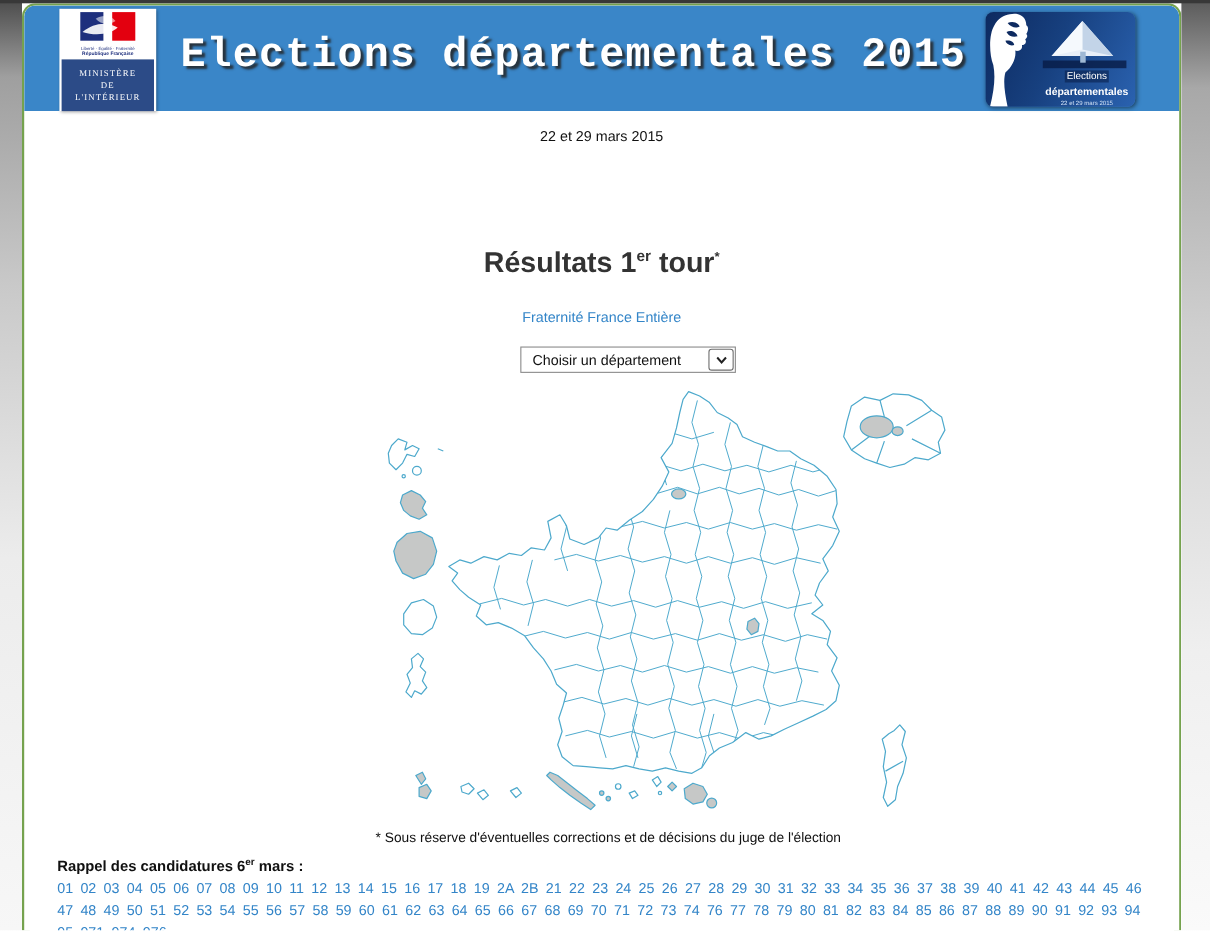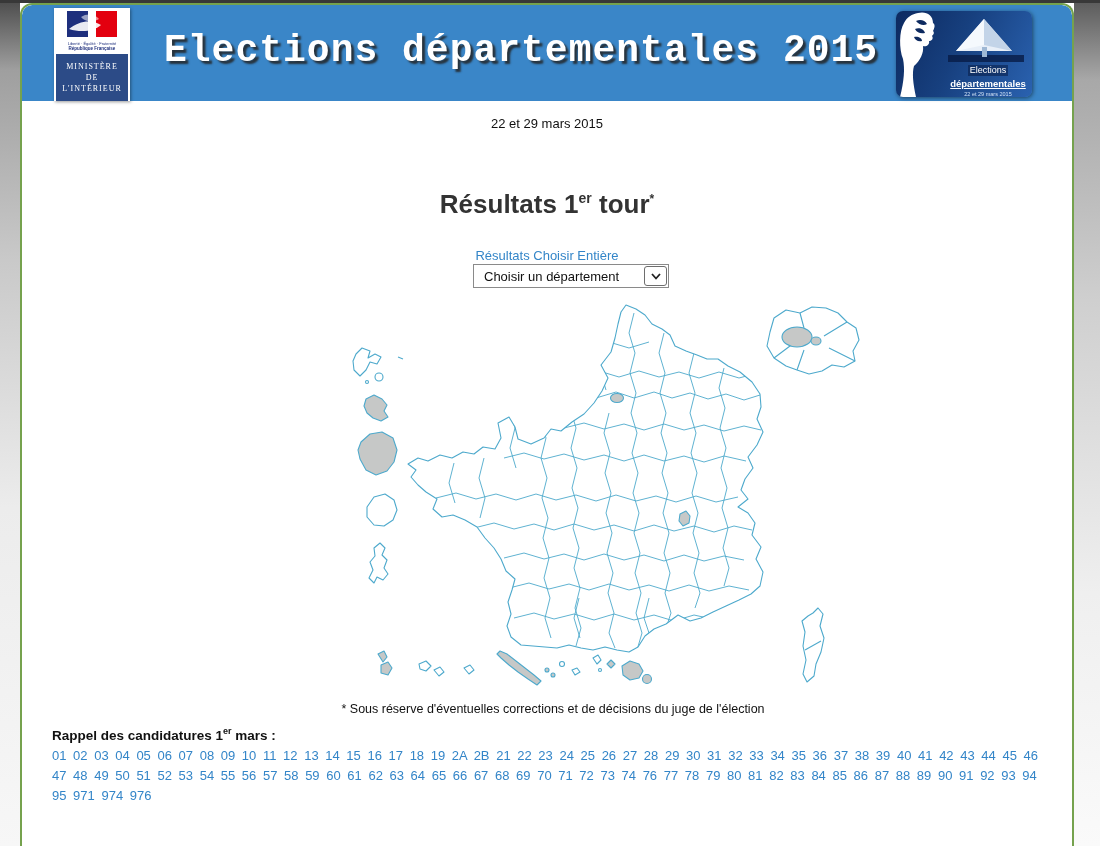--- a/index.html
+++ b/index.html
@@ -13,50 +13,50 @@
   .edge-right { position:absolute; top:0; right:0; bottom:0; width:26px;
     background:linear-gradient(180deg,#5a5a5a 0,#a8a8a8 80px,#cfcfcf 300px,#efefef 70%,#fafafa 100%); }
 
   .page { position:absolute; left:20px; right:26px; top:3px; bottom:0;
     background:#fff; border:2px solid #75a24e; border-bottom:none;
     border-radius:12px 12px 0 0; overflow:hidden; }
 
   
   .header { position:relative; height:96px; background:#3a86c8; border-radius:10px 10px 0 0; }
 
-  .min-logo { position:absolute; left:32px; top:3px; width:76px; background:#fff; padding:3px 3px 0 3px; box-shadow:1px 1px 3px rgba(0,0,0,.4); }
+  .min-logo { position:absolute; left:32px; top:3px; width:88px; background:#fff; padding:3px 3px 0 3px; box-shadow:1px 1px 3px rgba(0,0,0,.4); }
   .min-flag { display:block; margin:0 auto; }
   .min-motto { font-size:4px; color:#1e2f7d; text-align:center; line-height:5px; white-space:nowrap; overflow:hidden; }
   .min-republic { font-size:4.5px; font-weight:bold; color:#1e2f7d; text-align:center; line-height:6px; white-space:nowrap; overflow:hidden; }
   .min-navy { margin:2px -1px 0 -1px; background:#2c4b87; color:#fff; text-align:center;
     font-family:"Liberation Serif", serif; font-size:8px; letter-spacing:1px; padding:7px 1px; line-height:11px; }
 
   .main-title { position:absolute; left:130px; right:200px; top:24px; text-align:center;
     font-family:"Liberation Mono","DejaVu Sans Mono",monospace; font-weight:bold; font-size:38px;
     color:#fff; text-shadow:3px 3px 2px rgba(35,35,35,.85); letter-spacing:1px; white-space:nowrap;margin-left:12px; }
 
   .event-logo { position:absolute; right:40px; top:6px; width:136px; height:86px; border-radius:7px;
     background:linear-gradient(115deg,#0d2a60 0%,#17407f 45%,#2a62b0 100%);
     overflow:hidden; box-shadow:1px 1px 4px rgba(0,0,0,.5); }
   .event-texts { position:absolute; left:50px; right:2px; top:48px; text-align:center; color:#fff; }
   .event-l1 { font-size:9px; line-height:11px; background:rgba(8,28,70,.55); display:inline-block; padding:0 2px; }
-  .event-l2 { font-size:9.5px; font-weight:bold; line-height:13px;text-decoration:underline; }
+  .event-l2 { font-size:9.5px; font-weight:bold; line-height:13px; }
   .event-l3 { font-size:5.5px; color:#cfe0f5; line-height:8px; }
 
   
   .date-line { margin-top:15px; text-align:center; font-size:13px; color:#111; }
 
-  .results-heading { margin-top:58px; text-align:center; font-size:26px; font-weight:bold; color:#333; }
+  .results-heading { margin-top:92px; text-align:center; font-size:26px; font-weight:bold; color:#333; }
   .results-heading sup { font-size:14px; }
   .results-heading .star { font-size:12px; vertical-align:super; }
 
   .france-link-row { margin-top:26px; text-align:center; }
   a.blue-link { color:#3385c8; text-decoration:none; font-size:13px; cursor:pointer; }
 
-  .select-row { text-align:center;padding-left:48px; }
+  .select-row { margin-top:17px; text-align:center;padding-left:48px; }
   .dept-select { display:inline-flex; align-items:center; width:196px; height:24px;
     border:1px solid #8a8a8a; background:#fff; cursor:pointer; }
   .dept-select-label { flex:1; text-align:left; padding-left:10px; font-size:13px; color:#111;
     white-space:nowrap; overflow:hidden; }
   .dept-select-btn { width:23px; height:20px; margin-right:1px; border:1px solid #6e6e6e; border-radius:3px;
     background:#fff; display:flex; align-items:center; justify-content:center; }
 
   .map-hint { margin-top:13px; text-align:center; font-size:13px; color:#111; }
 
   .map-wrap { width:540px; margin:8px 0 0 322px; }
@@ -120,21 +120,21 @@
     </div>
   </div>
 
   <div class="date-line">22 et 29 mars 2015</div>
 
   <div class="results-heading">
     <span>Résultats 1</span><sup>er</sup><span> tour</span><span class="star">*</span>
   </div>
 
   <div class="france-link-row">
-    <a class="blue-link" href="#">Résultats Choisir Entière</a>
+    <a class="blue-link" href="#">Fraternité France Entière</a>
   </div>
 
   <div class="select-row">
     <div class="dept-select">
       <span class="dept-select-label">Choisir un département</span>
       <span class="dept-select-btn">
         <svg width="10" height="7" viewBox="0 0 10 7">
             <polyline points="1,1 5,5.5 9,1" fill="none" stroke="#222" stroke-width="1.8"></polyline>
           </svg>
       </span>
@@ -231,18 +231,18 @@
           <path d="M618,708 L626,703 L635,706 L639,713 L635,720 L626,722 L619,717 Z"></path>
           <circle cx="643" cy="721" r="4.5"></circle>
         </g>
       </g>
     </svg>
   </div>
 
   <div class="footnote">* Sous réserve d'éventuelles corrections et de décisions du juge de l'élection</div>
 
   <div class="rappel-label">
-    <span>Rappel des candidatures 1</span><sup>er</sup><span> mars :</span>
+    <span>Rappel des candidatures 6</span><sup>er</sup><span> mars :</span>
   </div>
 
   <div class="dept-links"><a href="#">01</a> <a href="#">02</a> <a href="#">03</a> <a href="#">04</a> <a href="#">05</a> <a href="#">06</a> <a href="#">07</a> <a href="#">08</a> <a href="#">09</a> <a href="#">10</a> <a href="#">11</a> <a href="#">12</a> <a href="#">13</a> <a href="#">14</a> <a href="#">15</a> <a href="#">16</a> <a href="#">17</a> <a href="#">18</a> <a href="#">19</a> <a href="#">2A</a> <a href="#">2B</a> <a href="#">21</a> <a href="#">22</a> <a href="#">23</a> <a href="#">24</a> <a href="#">25</a> <a href="#">26</a> <a href="#">27</a> <a href="#">28</a> <a href="#">29</a> <a href="#">30</a> <a href="#">31</a> <a href="#">32</a> <a href="#">33</a> <a href="#">34</a> <a href="#">35</a> <a href="#">36</a> <a href="#">37</a> <a href="#">38</a> <a href="#">39</a> <a href="#">40</a> <a href="#">41</a> <a href="#">42</a> <a href="#">43</a> <a href="#">44</a> <a href="#">45</a> <a href="#">46</a> <a href="#">47</a> <a href="#">48</a> <a href="#">49</a> <a href="#">50</a> <a href="#">51</a> <a href="#">52</a> <a href="#">53</a> <a href="#">54</a> <a href="#">55</a> <a href="#">56</a> <a href="#">57</a> <a href="#">58</a> <a href="#">59</a> <a href="#">60</a> <a href="#">61</a> <a href="#">62</a> <a href="#">63</a> <a href="#">64</a> <a href="#">65</a> <a href="#">66</a> <a href="#">67</a> <a href="#">68</a> <a href="#">69</a> <a href="#">70</a> <a href="#">71</a> <a href="#">72</a> <a href="#">73</a> <a href="#">74</a> <a href="#">76</a> <a href="#">77</a> <a href="#">78</a> <a href="#">79</a> <a href="#">80</a> <a href="#">81</a> <a href="#">82</a> <a href="#">83</a> <a href="#">84</a> <a href="#">85</a> <a href="#">86</a> <a href="#">87</a> <a href="#">88</a> <a href="#">89</a> <a href="#">90</a> <a href="#">91</a> <a href="#">92</a> <a href="#">93</a> <a href="#">94</a> <a href="#">95</a> <a href="#">971</a> <a href="#">974</a> <a href="#">976</a></div>
 
 </div>
 
 </body></html>

